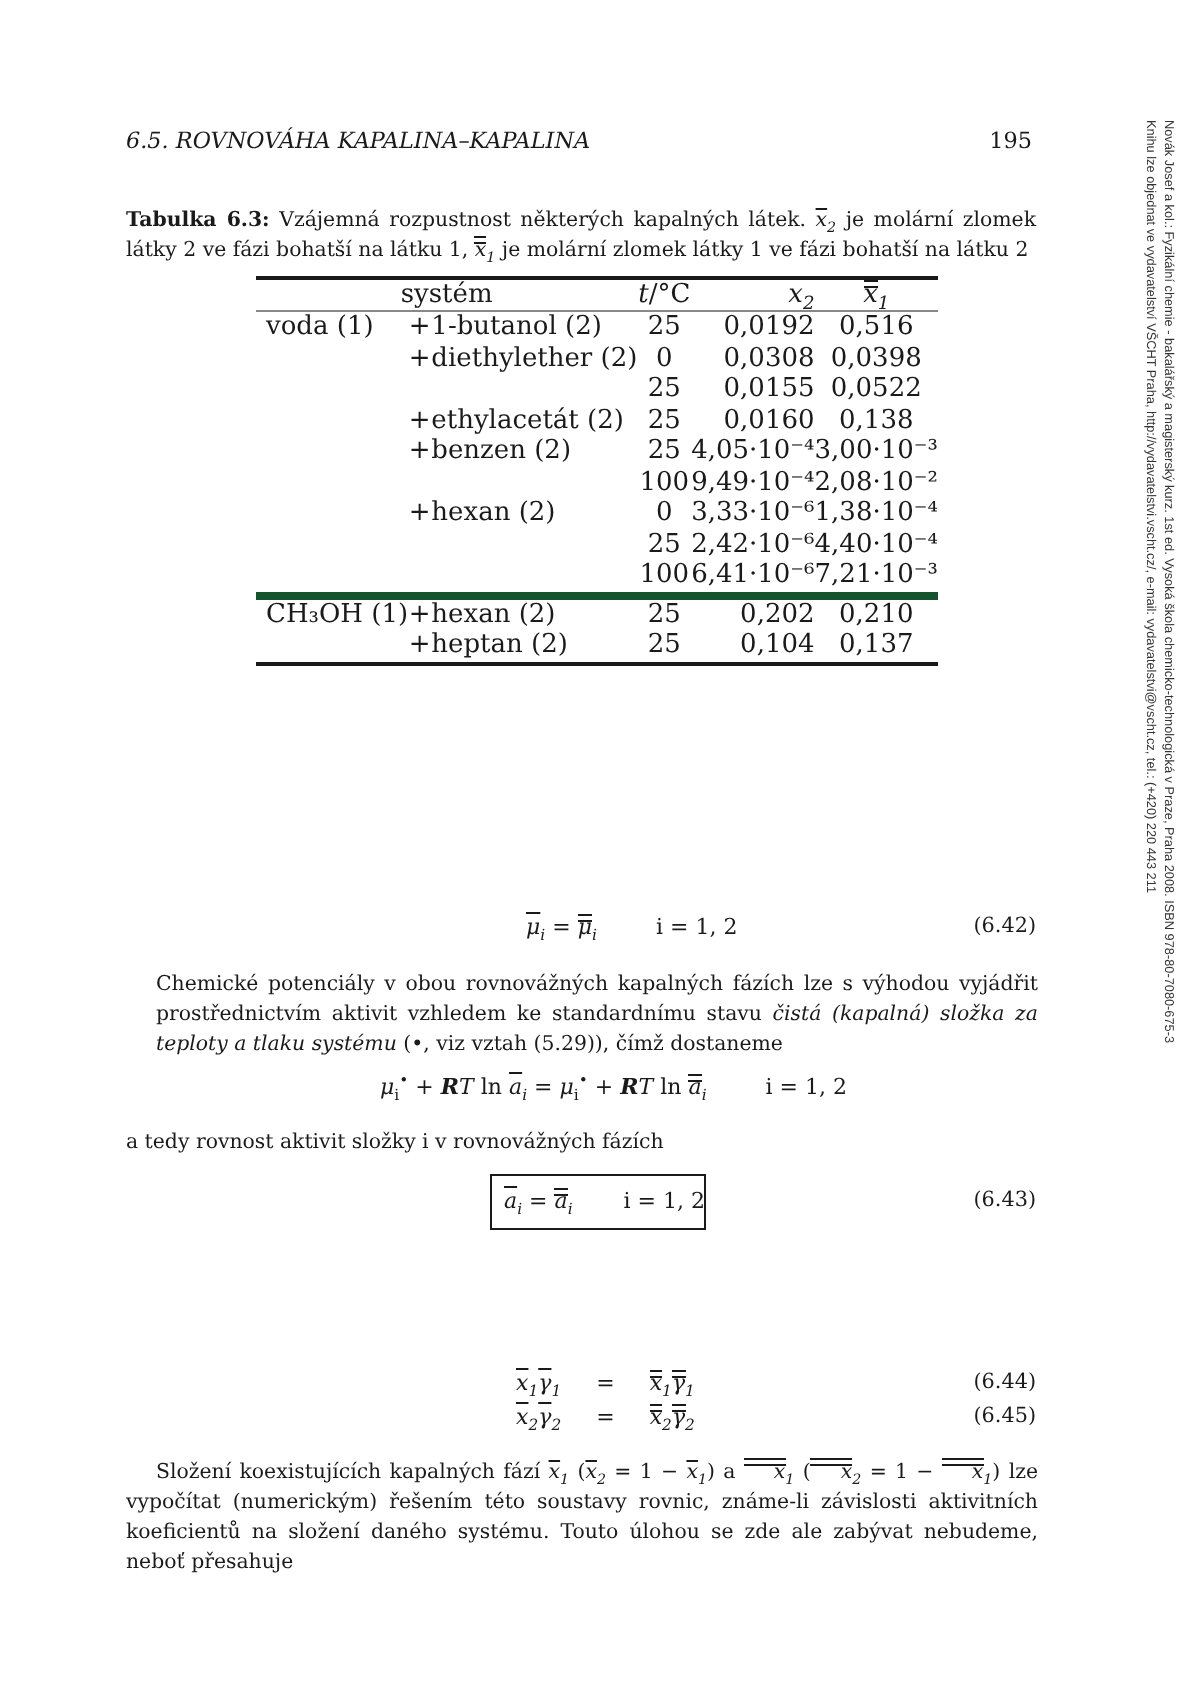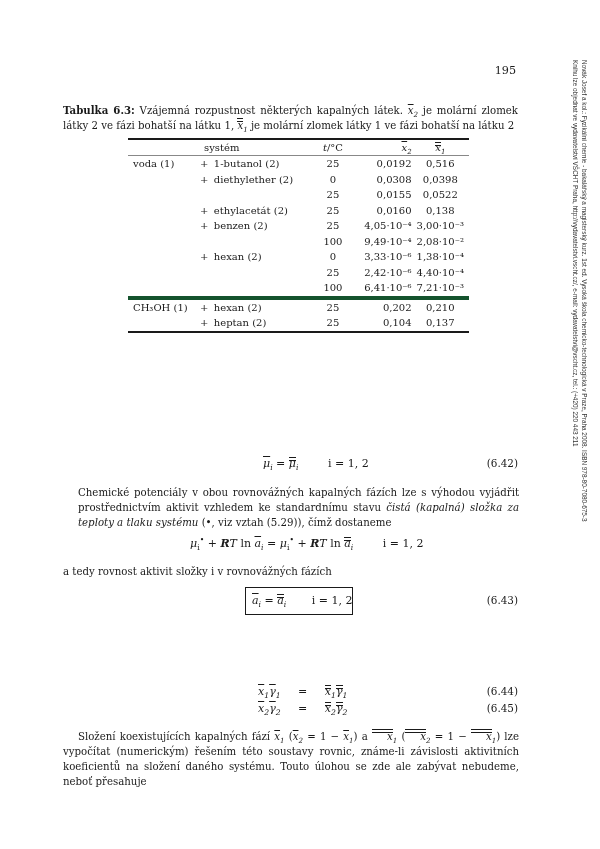--- a/index.html
+++ b/index.html
@@ -17,21 +17,21 @@
 
   .ov { text-decoration: overline; }
   .dov { position: relative; display: inline-block; }
   .dov::before { content: ""; position: absolute; left: 0; right: 0; top: 0px;
                  border-top: 1px solid #1a1a1a; }
   .dov::after { content: ""; position: absolute; left: 0; right: 0; top: 2.5px;
                 border-top: 1px solid #1a1a1a; }
   sub, sup { font-size: 70%; line-height: 0; }
 
   table.tab { position: absolute; top: 138px; left: 128px; width: 341px;
-              border-collapse: collapse; font-size: 10px; }
+              border-collapse: collapse; font-size: 13px; }
   table.tab td, table.tab th { padding: 0; height: 15.5px; font-weight: normal;
               white-space: nowrap; }
   table.tab thead tr th { border-bottom: 0.8px solid #888; height: 15px; }
   .toprule { border-top: 2px solid #1a1a1a; }
   .midrule td { border-top: 4px solid #14532d; }
   .botrule td { border-bottom: 2px solid #1a1a1a; }
   .c-sub { width: 62px; text-align: left; padding-left: 5px !important; }
   .c-plus { width: 20px; text-align: center; }
   .c-second { width: 103px; text-align: left; }
   .c-t { width: 36px; text-align: center; }
@@ -52,20 +52,21 @@
           font-family: "Liberation Sans", sans-serif; font-size: 6.4px; color: #333;
           line-height: 8.8px; white-space: nowrap; }
   .side div { white-space: nowrap; }
 </style>
 </head>
 <body>
 
 <div class="page">
 
   <div class="running-head">
+    <span>6.5.  ROVNOVÁHA KAPALINA–KAPALINA</span>
     <span class="num">195</span>
   </div>
 
   <div class="caption">
     <b>Tabulka 6.3:</b><span> Vzájemná rozpustnost některých kapalných látek. </span><i><span class="ov">x</span><sub>2</sub></i><span> je molární zlomek látky 2 ve fázi bohatší na látku 1, </span><i><span class="dov">x</span><sub>1</sub></i><span> je molární zlomek látky 1 ve fázi bohatší na látku 2</span>
   </div>
 
   <table class="tab">
     <thead>
       <tr class="toprule">

